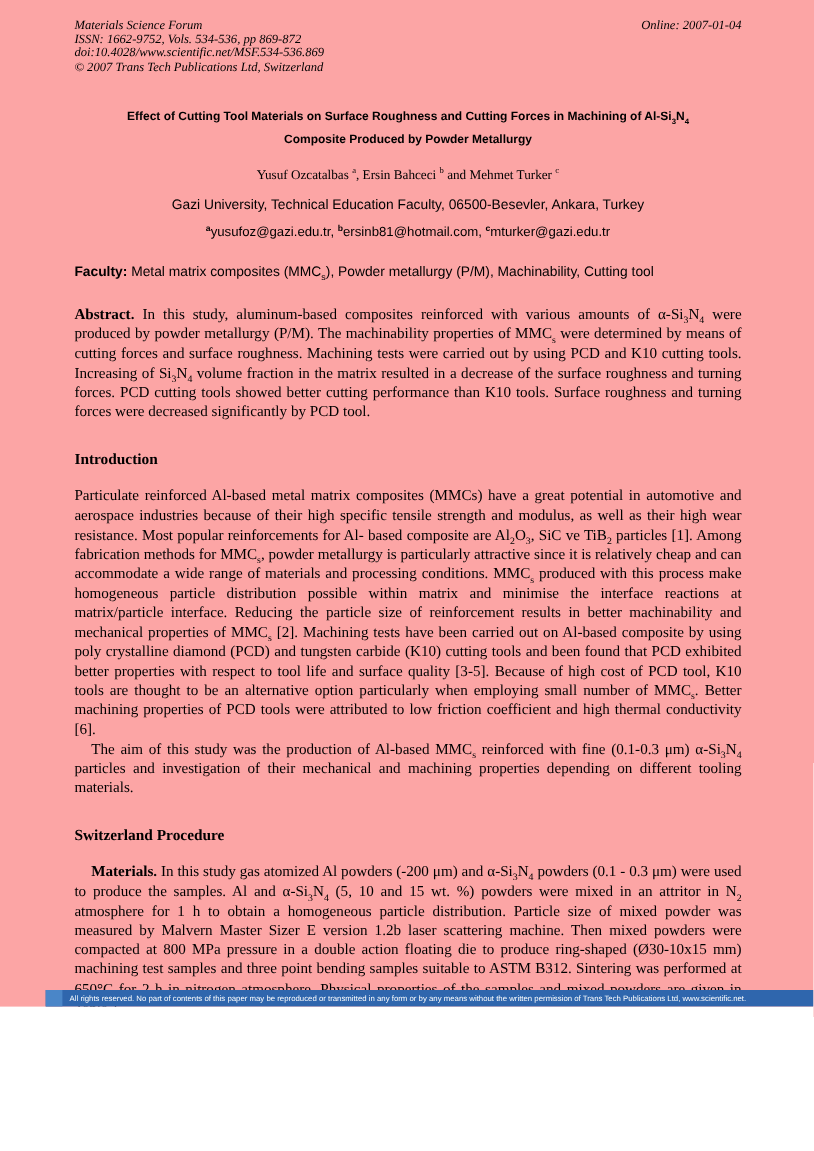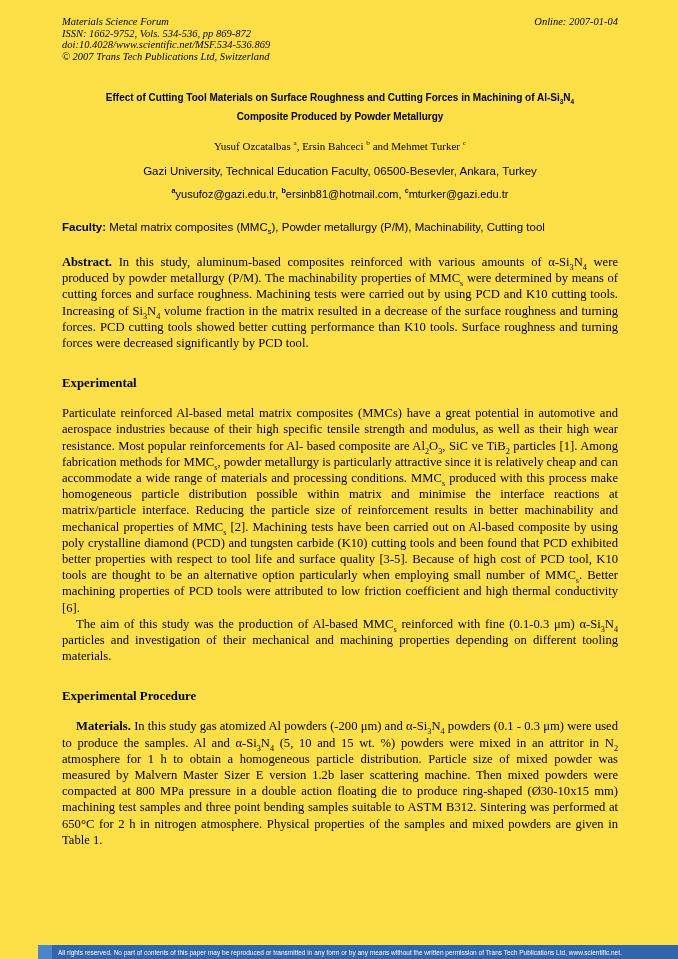--- a/index.html
+++ b/index.html
@@ -1,23 +1,23 @@
 <!DOCTYPE html>
 <html><head>
 <meta charset="utf-8">
 <title>Materials Science Forum p.869</title>
 <style>
   * { margin: 0; padding: 0; box-sizing: border-box; }
   html, body { background: #ffffff; }
   .page {
     position: relative;
     width: 678px;
-    height: 959px;
+    height: 839px;
     margin: 0 auto;
-    background: #fde047;
+    background: #fca5a5;
     color: #000000;
     font-family: "Liberation Serif", serif;
     overflow: hidden;
   }
   .content { padding: 16px 60px 0 62px; }
 
   .page-header {
     display: flex;
     justify-content: space-between;
     align-items: flex-start;
@@ -119,26 +119,26 @@
     <div class="authors">Yusuf Ozcatalbas <sup>a</sup>, Ersin Bahceci <sup>b</sup> and Mehmet Turker <sup>c</sup></div>
 
     <div class="affiliation">Gazi University, Technical Education Faculty, 06500-Besevler, Ankara, Turkey</div>
 
     <div class="emails"><sup><b>a</b></sup>yusufoz@gazi.edu.tr, <sup><b>b</b></sup>ersinb81@hotmail.com, <sup><b>c</b></sup>mturker@gazi.edu.tr</div>
 
     <div class="keywords"><b>Faculty:</b> Metal matrix composites (MMC<sub>s</sub>), Powder metallurgy (P/M), Machinability, Cutting tool</div>
 
     <p class="body-par abstract"><b>Abstract.</b> In this study, aluminum-based composites reinforced with various amounts of α-Si<sub>3</sub>N<sub>4</sub> were produced by powder metallurgy (P/M). The machinability properties of MMC<sub>s</sub> were determined by means of cutting forces and surface roughness. Machining tests were carried out by using PCD and K10 cutting tools. Increasing of Si<sub>3</sub>N<sub>4</sub> volume fraction in the matrix resulted in a decrease of the surface roughness and turning forces. PCD cutting tools showed better cutting performance than K10 tools. Surface roughness and turning forces were decreased significantly by PCD tool.</p>
 
-    <h2 class="section-heading">Experimental</h2>
+    <h2 class="section-heading">Introduction</h2>
 
     <p class="body-par after-heading">Particulate reinforced Al-based metal matrix composites (MMCs) have a great potential in automotive and aerospace industries because of their high specific tensile strength and modulus, as well as their high wear resistance. Most popular reinforcements for Al- based composite are Al<sub>2</sub>O<sub>3</sub>, SiC ve TiB<sub>2</sub> particles [1].  Among fabrication methods for MMC<sub>s</sub>, powder metallurgy is particularly attractive since it is relatively cheap and can accommodate a wide range of materials and processing conditions.  MMC<sub>s</sub> produced with this process make homogeneous particle distribution possible within matrix and minimise the interface reactions at matrix/particle interface.  Reducing the particle size of reinforcement results in better machinability and mechanical properties of MMC<sub>s</sub> [2].  Machining tests have been carried out on Al-based composite by using poly crystalline diamond (PCD) and tungsten carbide (K10) cutting tools and been found that PCD exhibited better properties with respect to tool life and surface quality [3-5].  Because of high cost of PCD tool, K10 tools are thought to be an alternative option particularly when employing small number of MMC<sub>s</sub>. Better machining properties of PCD tools were attributed to low friction coefficient and high thermal conductivity [6].</p>
     <p class="body-par indent">The aim of this study was the production of Al-based MMC<sub>s</sub> reinforced with fine (0.1-0.3 μm) α-Si<sub>3</sub>N<sub>4</sub> particles and investigation of their mechanical and machining properties depending on different tooling materials.</p>
 
-    <h2 class="section-heading">Experimental Procedure</h2>
+    <h2 class="section-heading">Switzerland Procedure</h2>
 
     <p class="body-par after-heading indent"><b>Materials.</b> In this study gas atomized Al powders (-200 μm) and α-Si<sub>3</sub>N<sub>4</sub> powders (0.1 - 0.3 μm) were used to produce the samples. Al and α-Si<sub>3</sub>N<sub>4</sub> (5, 10 and 15 wt. %) powders were mixed in an attritor in N<sub>2</sub> atmosphere for 1 h to obtain a homogeneous particle distribution. Particle size of mixed powder was measured by Malvern Master Sizer E version 1.2b laser scattering machine. Then mixed powders were compacted at 800 MPa pressure in a double action floating die to produce ring-shaped (Ø30-10x15 mm) machining test samples and three point bending samples suitable to ASTM B312. Sintering was performed at 650°C for 2 h in nitrogen atmosphere. Physical properties of the samples and mixed powders are given in Table 1.</p>
 
   </div>
 
   <div class="footer-bar" style="background: rgb(47, 102, 173);">
     <span class="footer-logo"></span>
     <span>All rights reserved. No part of contents of this paper may be reproduced or transmitted in any form or by any means without the written permission of Trans Tech Publications Ltd, www.scientific.net.</span>
   </div>
 </div>

